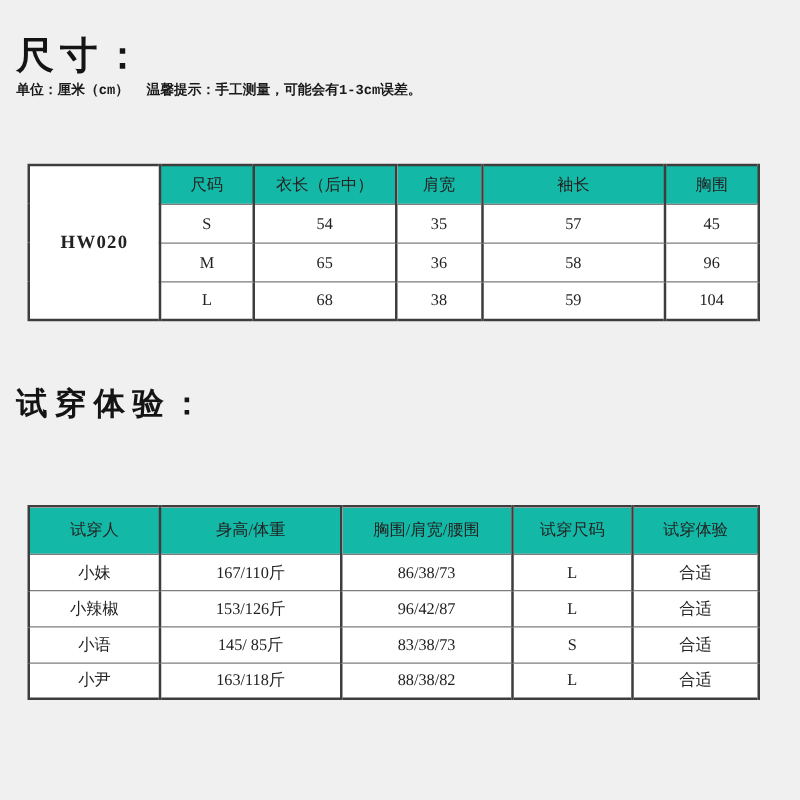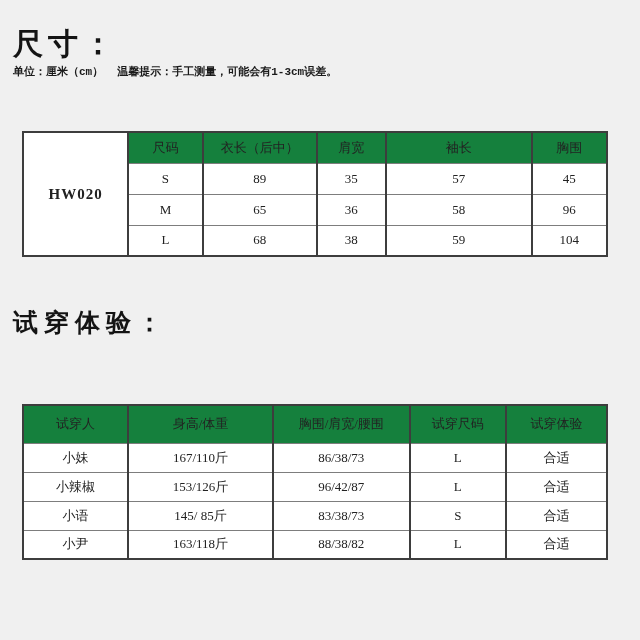--- a/index.html
+++ b/index.html
@@ -50,21 +50,21 @@
     text-align:center;
     vertical-align:middle;
     font-weight:normal;
     font-size:13px;
     font-family:"Liberation Serif", "DejaVu Serif", serif;
     background:#ffffff;
     color:#222222;
     overflow:hidden;
     white-space:nowrap;
   }
-  .hdr { background:#15803d; }
+  .hdr { background:#14b8a6; }
   #size-table tr { height:31px; }
   #fit-table tr.hrow { height:38px; }
   #fit-table tr.drow { height:29px; }
   .prod { font-weight:bold; font-size:15px; letter-spacing:1px; }
 </style>
 </head>
 <body>
 
 <div class="section-title" id="size-title">尺寸：</div>
 
@@ -85,21 +85,21 @@
       <tr>
     <td rowspan="4" class="prod">HW020</td>
     <th class="hdr">尺码</th>
     <th class="hdr">衣长（后中）</th>
     <th class="hdr">肩宽</th>
     <th class="hdr">袖长</th>
     <th class="hdr">胸围</th>
   </tr>
   <tr>
     <td>S</td>
-    <td>89</td>
+    <td>54</td>
     <td>35</td>
     <td>57</td>
     <td>45</td>
   </tr>
   <tr>
     <td>M</td>
     <td>65</td>
     <td>36</td>
     <td>58</td>
     <td>96</td>

